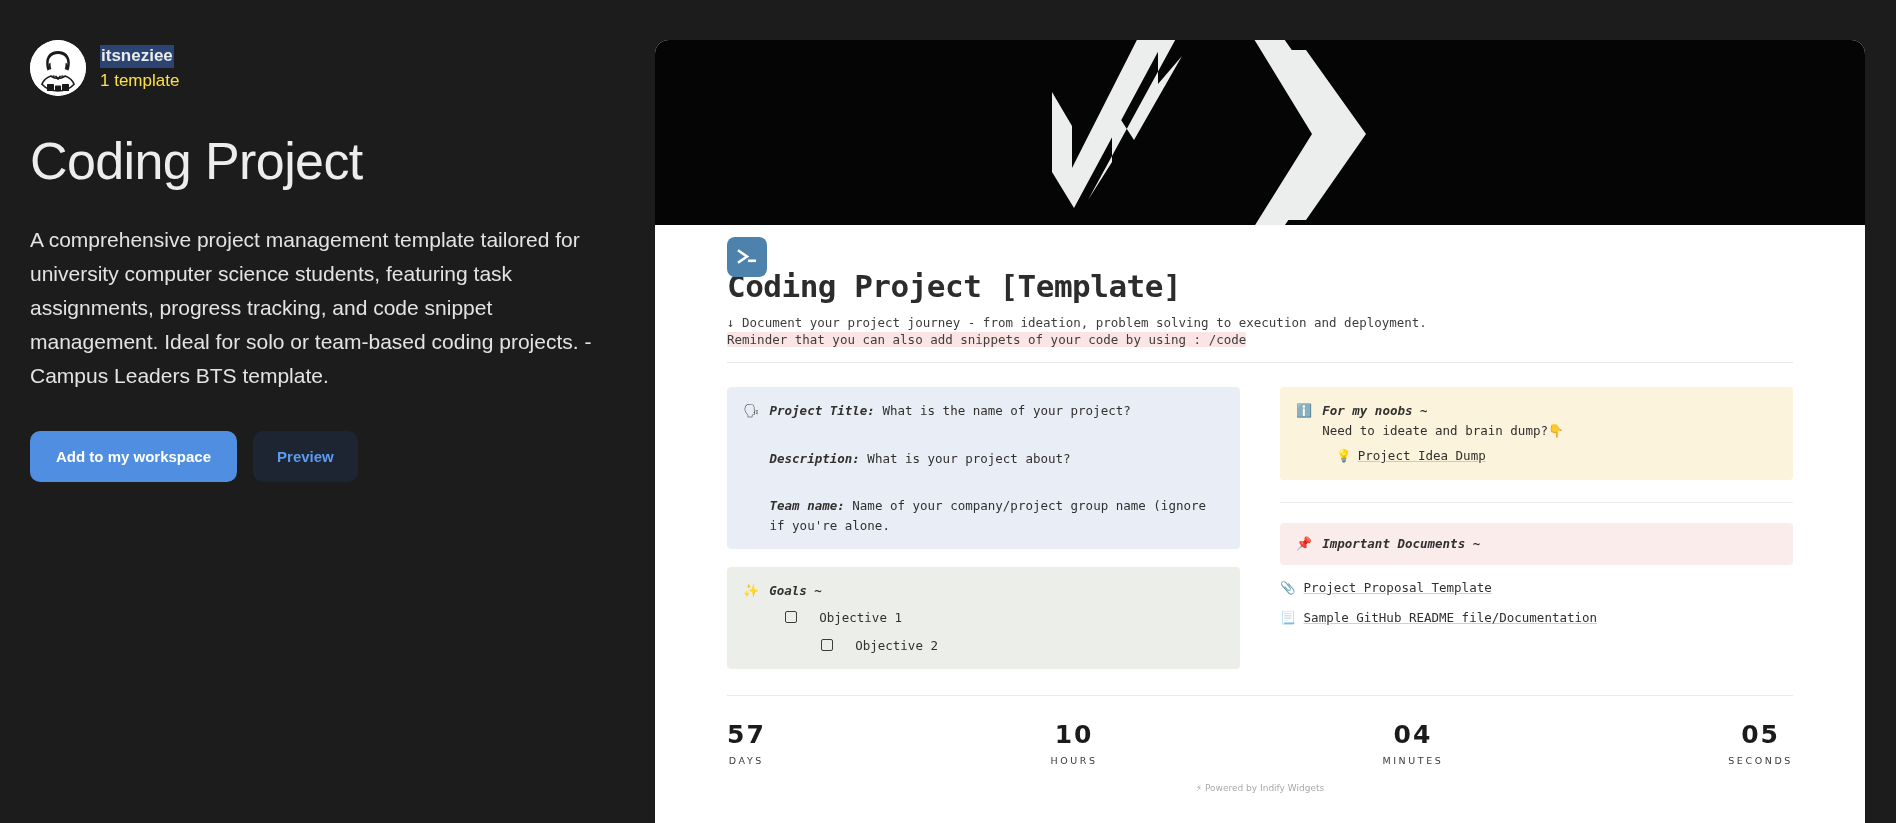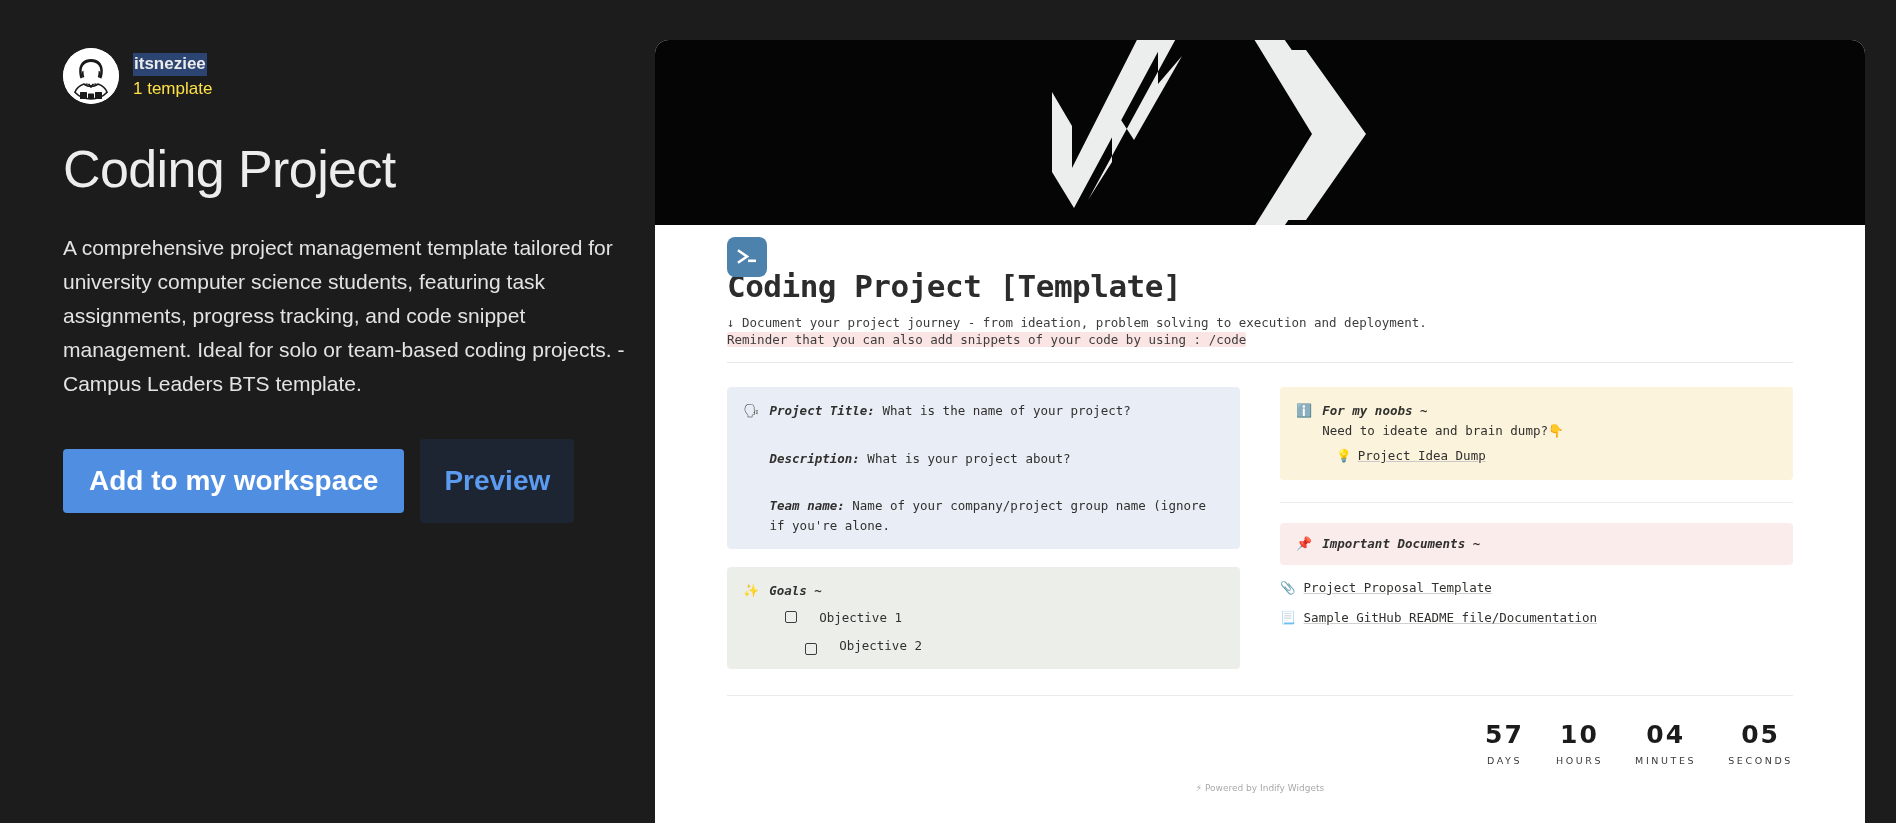--- a/index.html
+++ b/index.html
@@ -16,25 +16,24 @@
     position: relative;
     width: 1896px;
     height: 823px;
     background: #1c1c1c;
     overflow: hidden;
   }
 
   
   .left-panel {
     position: absolute;
-    left: 0; top: 8px;
+    left: 0; top: 0;
     width: 655px;
     height: 667px;
     padding: 36px 30px 0 30px;
-    margin-left: 33px;
   }
 
   .author-row {
     display: flex;
     align-items: center;
     gap: 14px;
     margin-top: 4px;
   }
 
   .avatar {
@@ -85,38 +84,38 @@
 
   .btn-row {
     margin-top: 38px;
     display: flex;
     align-items: center;
     gap: 16px;
   }
 
   .btn {
     border: none;
-    border-radius: 4px;
+    border-radius: 10px;
     font-family: "Liberation Sans", sans-serif;
-    font-size: 28px;
+    font-size: 15px;
     font-weight: 700;
     cursor: pointer;
     line-height: 1;
   }
 
   .btn-primary {
     background: #4f8ee0;
     color: #ffffff;
     padding: 18px 26px;
   }
 
   .btn-secondary {
     background: #1e2532;
     color: #5b9bf0;
-    padding: 28px 24px;
+    padding: 18px 24px;
   }
 
   
   .preview-card {
     position: absolute;
     left: 655px; top: 40px;
     width: 1210px;
     height: 800px;
     background: #ffffff;
     border-radius: 14px;
@@ -220,21 +219,21 @@
   .blk { margin-top: 28px; }
   .blk:first-child { margin-top: 0; }
 
   .todo {
     display: flex;
     align-items: flex-start;
     gap: 22px;
     margin-top: 8px;
     margin-left: 16px;
   }
-  .todo.indent { margin-left: 36px; align-items: flex-end; }
+  .todo.indent { margin-left: 52px; }
   .checkbox {
     flex: 0 0 auto;
     width: 12px; height: 12px;
     border: 1.4px solid #3c3c3c;
     border-radius: 2px;
     margin-top: 3px;
   }
 
   .sublink {
     margin-top: 6px;
@@ -265,21 +264,21 @@
   .bottom-divider {
     height: 1px;
     background: #ebebeb;
     margin: 26px 0 0 0;
   }
 
   
   .countdown {
     margin-top: 26px;
     display: flex;
-    justify-content: flex-end;
+    justify-content: space-between;
     gap: 32px;
   }
   .cd-unit {
     display: flex;
     flex-direction: column;
     align-items: center;
   }
   .cd-val {
     font-family: "DejaVu Sans", sans-serif;
     font-size: 25px;

